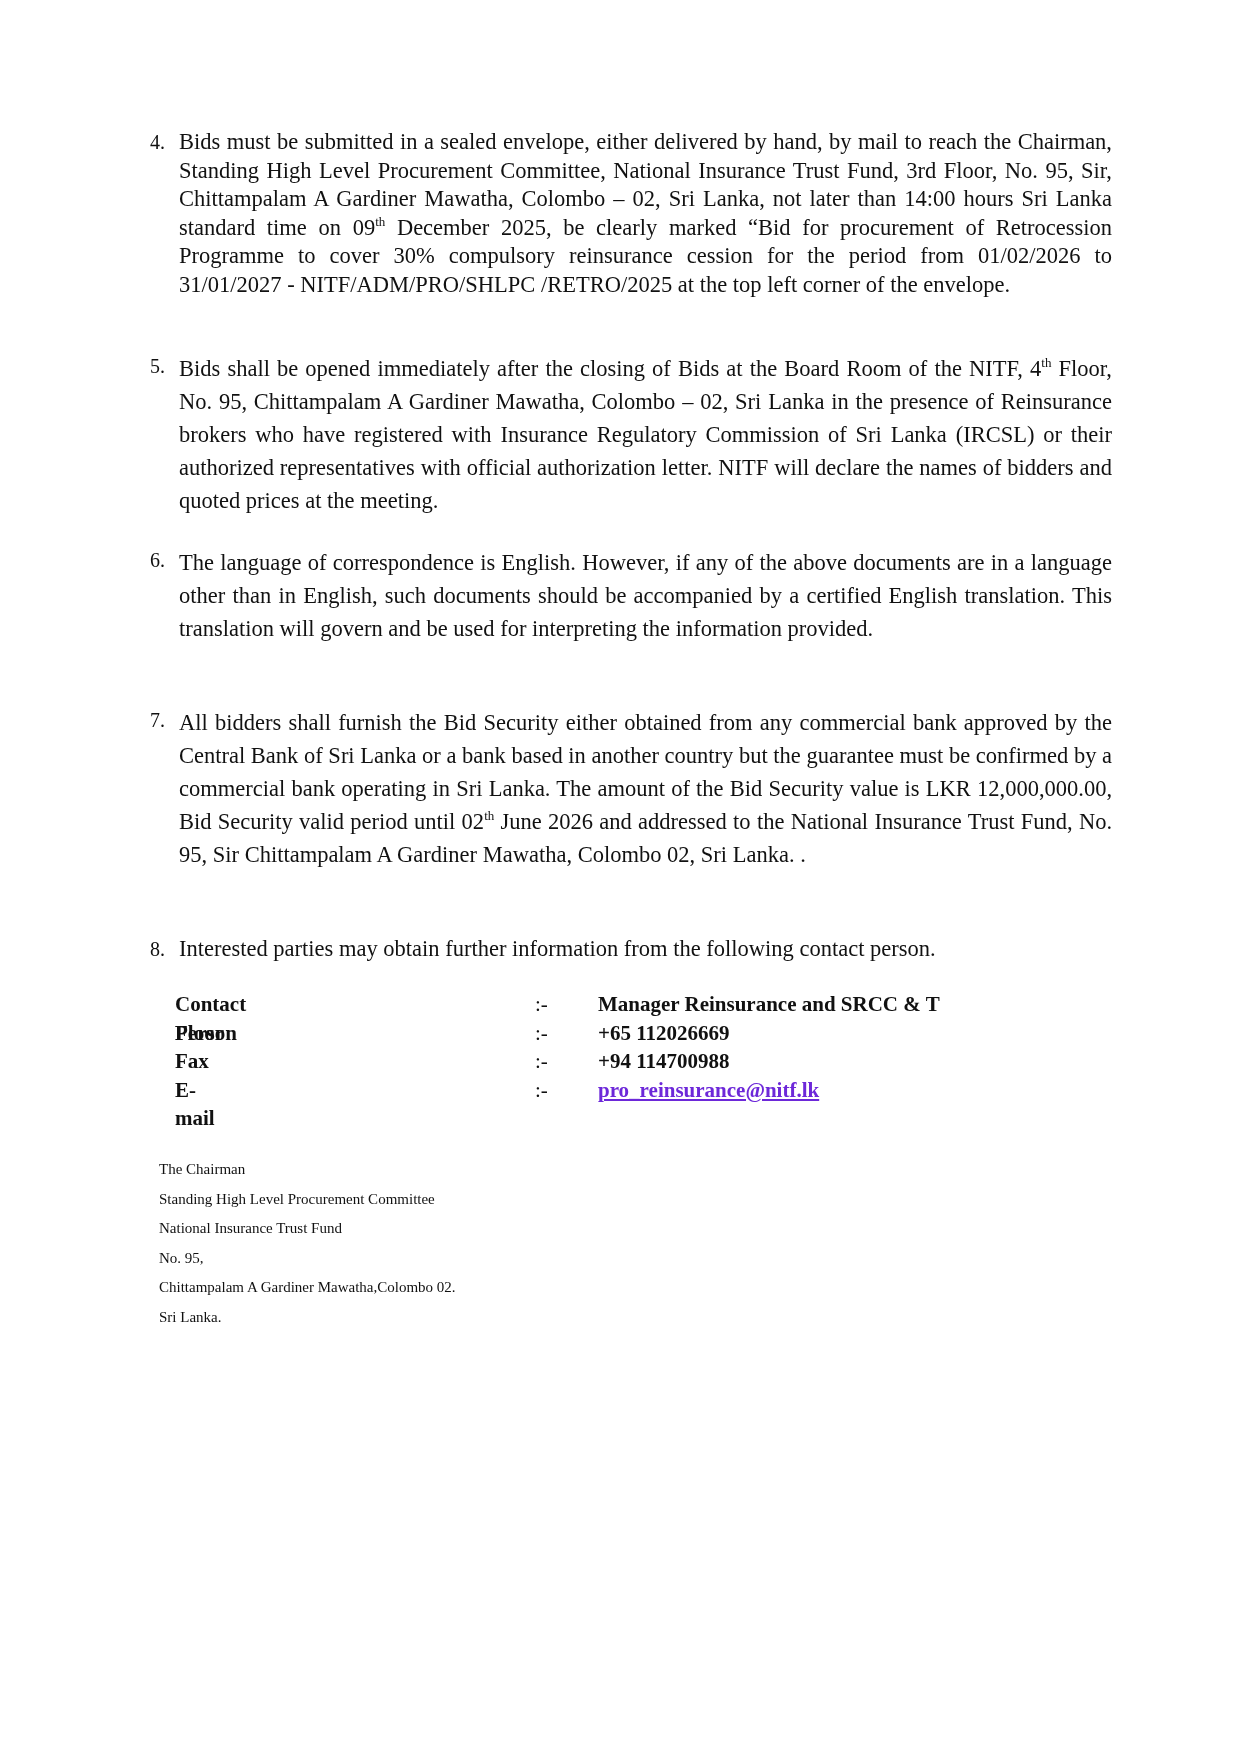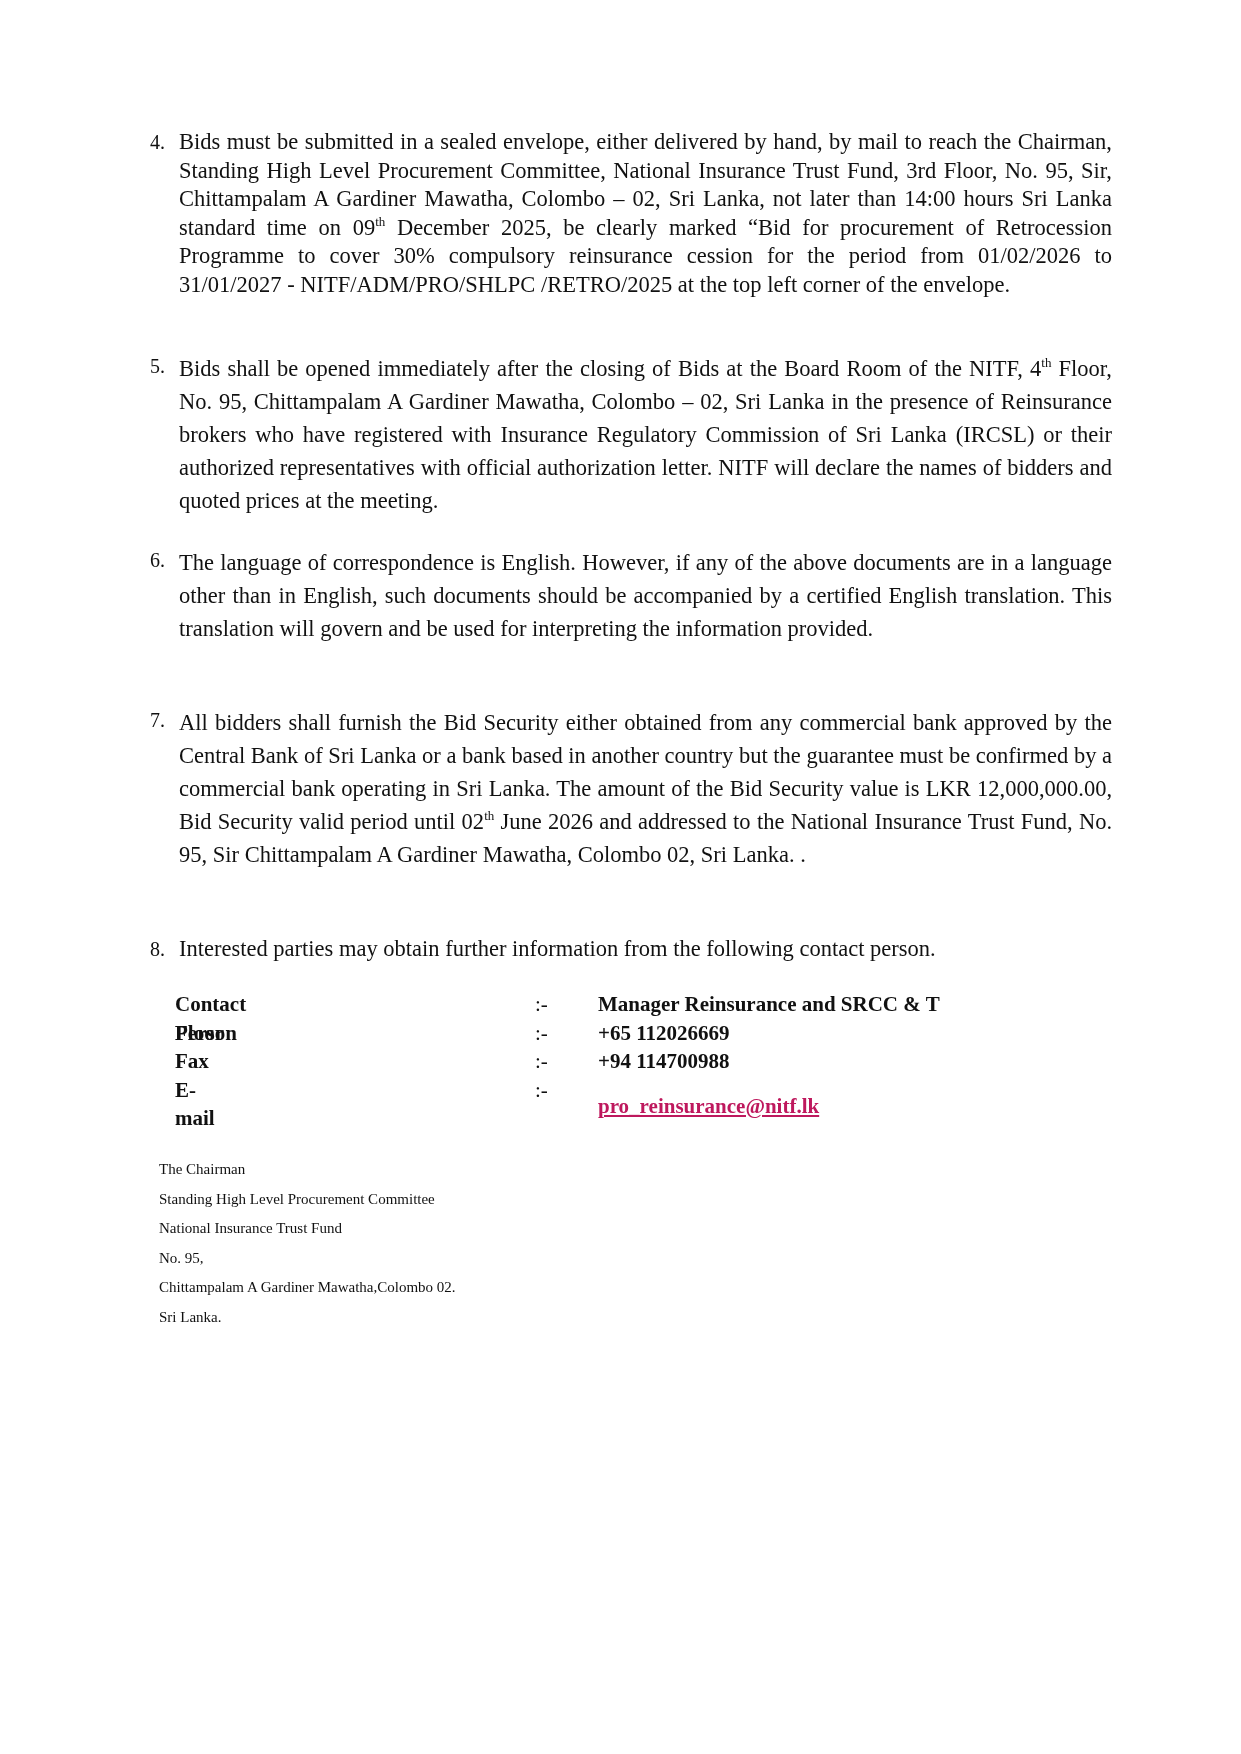--- a/index.html
+++ b/index.html
@@ -10,21 +10,21 @@
   .item .num { position: absolute; left: 0; top: 0; width: 28px; font-size: 20px; }
   .item .body { margin-left: 29px; text-align: justify; }
   .item.spaced .body { line-height: 33px; }
   sup { font-size: 13px; line-height: 0; vertical-align: 9px; }
   b { font-weight: normal; }
   .contact { position: absolute; left: 159px; top: 990px; font-size: 21px; font-weight: bold; line-height: 28.5px; }
   .contact .row { position: relative; height: 28.5px; }
   .contact .label { position: absolute; left: 16px; }
   .contact .sep { position: absolute; left: 376px; font-weight: normal; }
   .contact .value { position: absolute; left: 439px; white-space: nowrap; }
-  .contact a { color: #be185d; text-decoration: underline; margin-top: 16px; }
+  .contact a { color: #6d28d9; text-decoration: underline; }
   .address { position: absolute; left: 159px; top: 1155px; font-size: 15px; line-height: 29.5px; }
 </style>
 </head>
 <body>
 
 <div class="page">
 
   <div class="item" style="top:128px;">
     <span class="num">4.</span>
     <div class="body"><span>Bids must be submitted in a sealed envelope, either delivered by hand, by mail to reach the Chairman, Standing High Level Procurement Committee, National Insurance Trust Fund, 3rd Floor, No. 95, Sir, Chittampalam A Gardiner Mawatha, Colombo – 02, Sri Lanka, not later than 14:00 hours Sri Lanka standard time on </span><b><span>09</span><sup>th</sup><span> December 2025</span></b><span>, be clearly marked “Bid for procurement of Retrocession Programme to cover 30% compulsory reinsurance cession for the period from 01/02/2026 to 31/01/2027 - NITF/ADM/PRO/SHLPC /RETRO/2025 at the top left corner of the envelope.</span></div>

